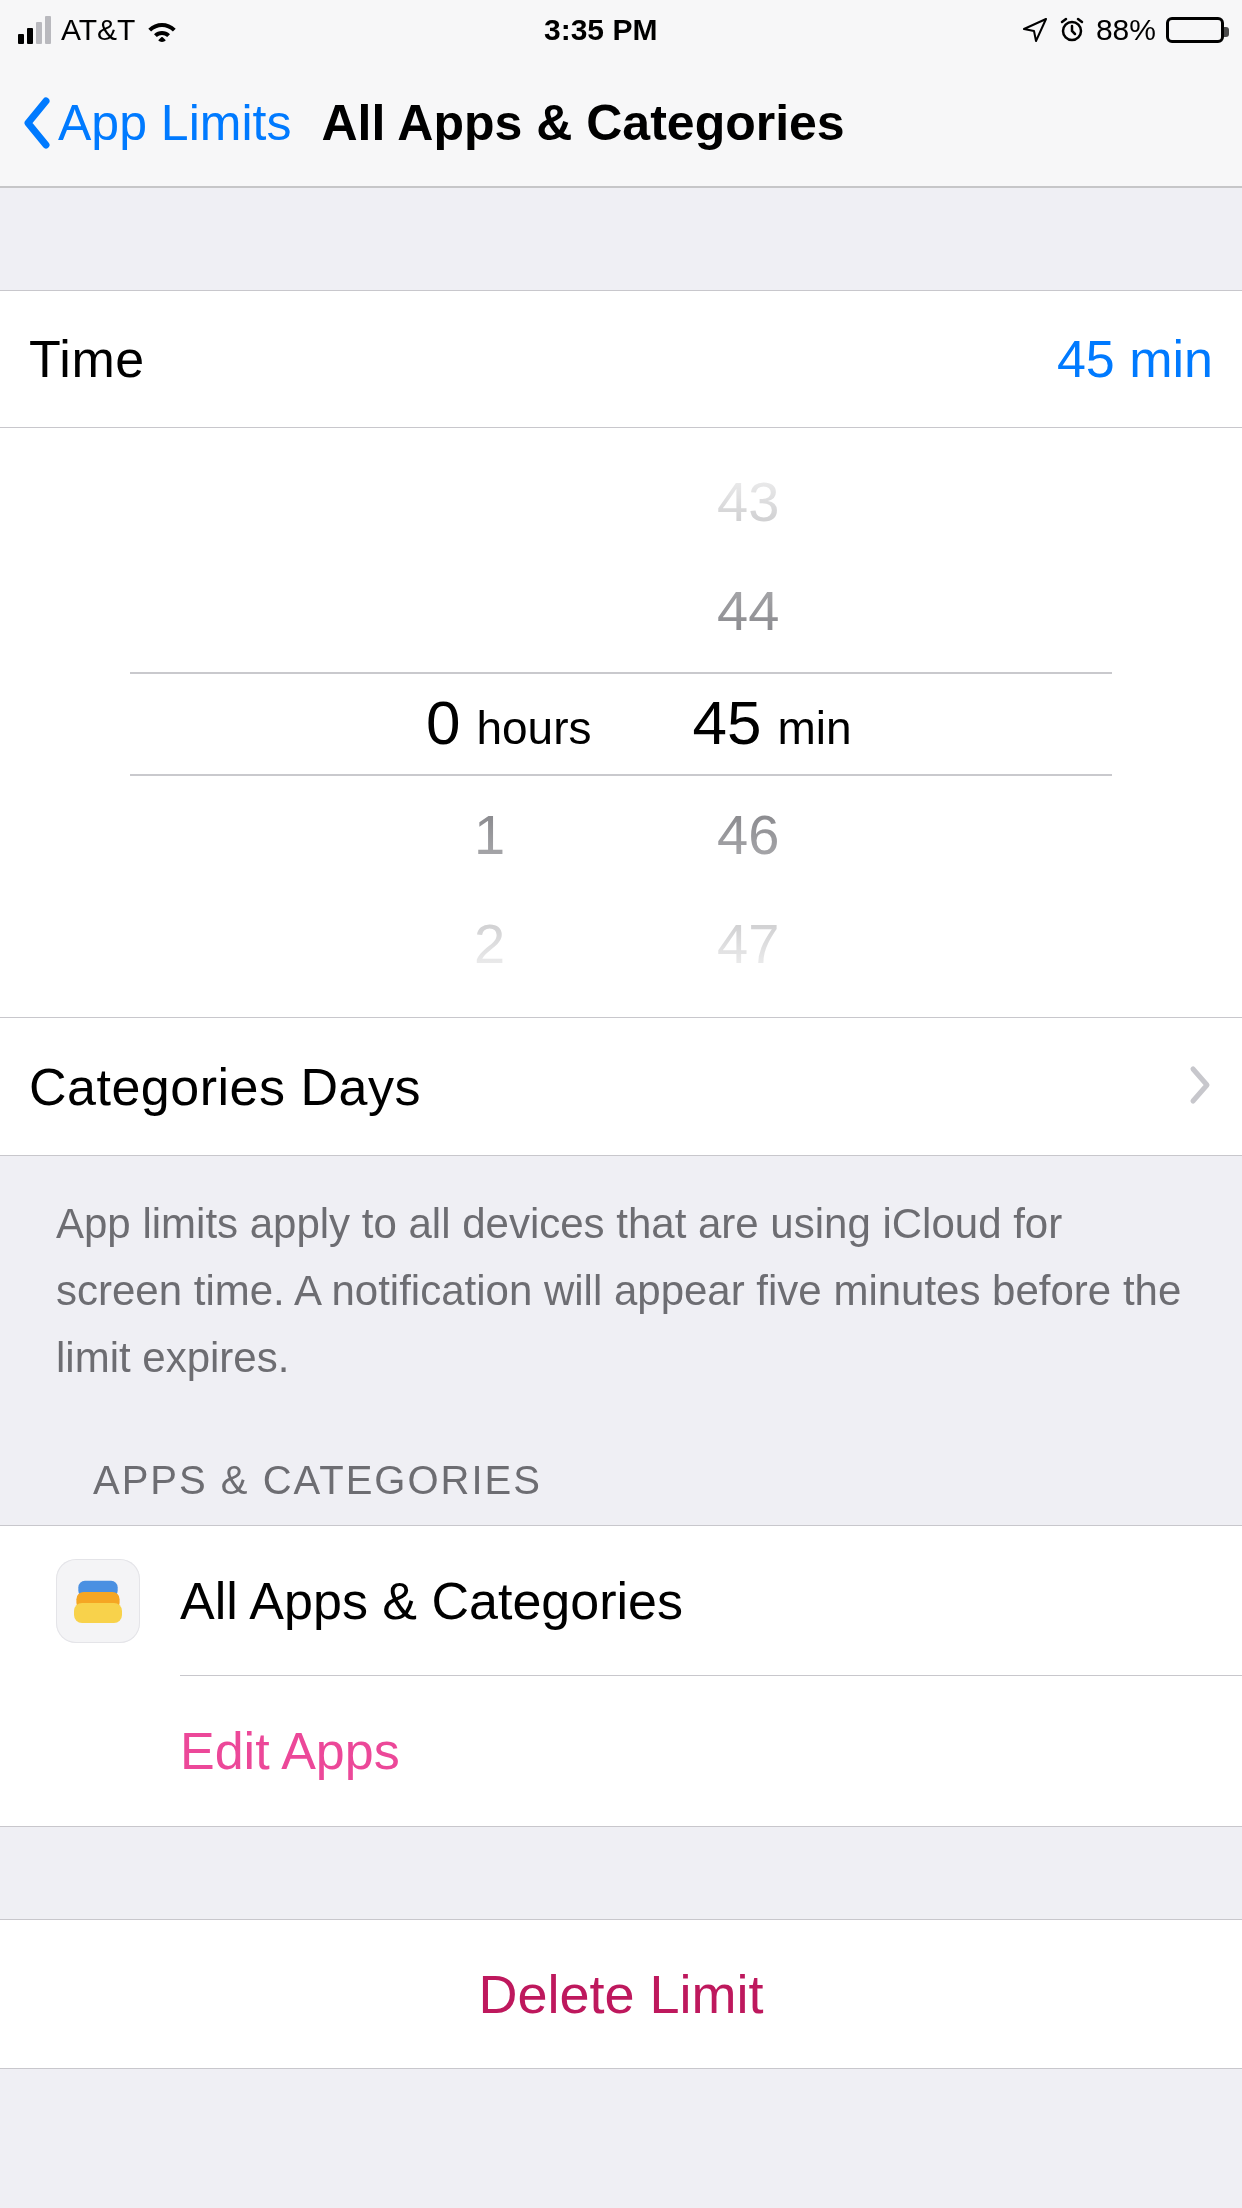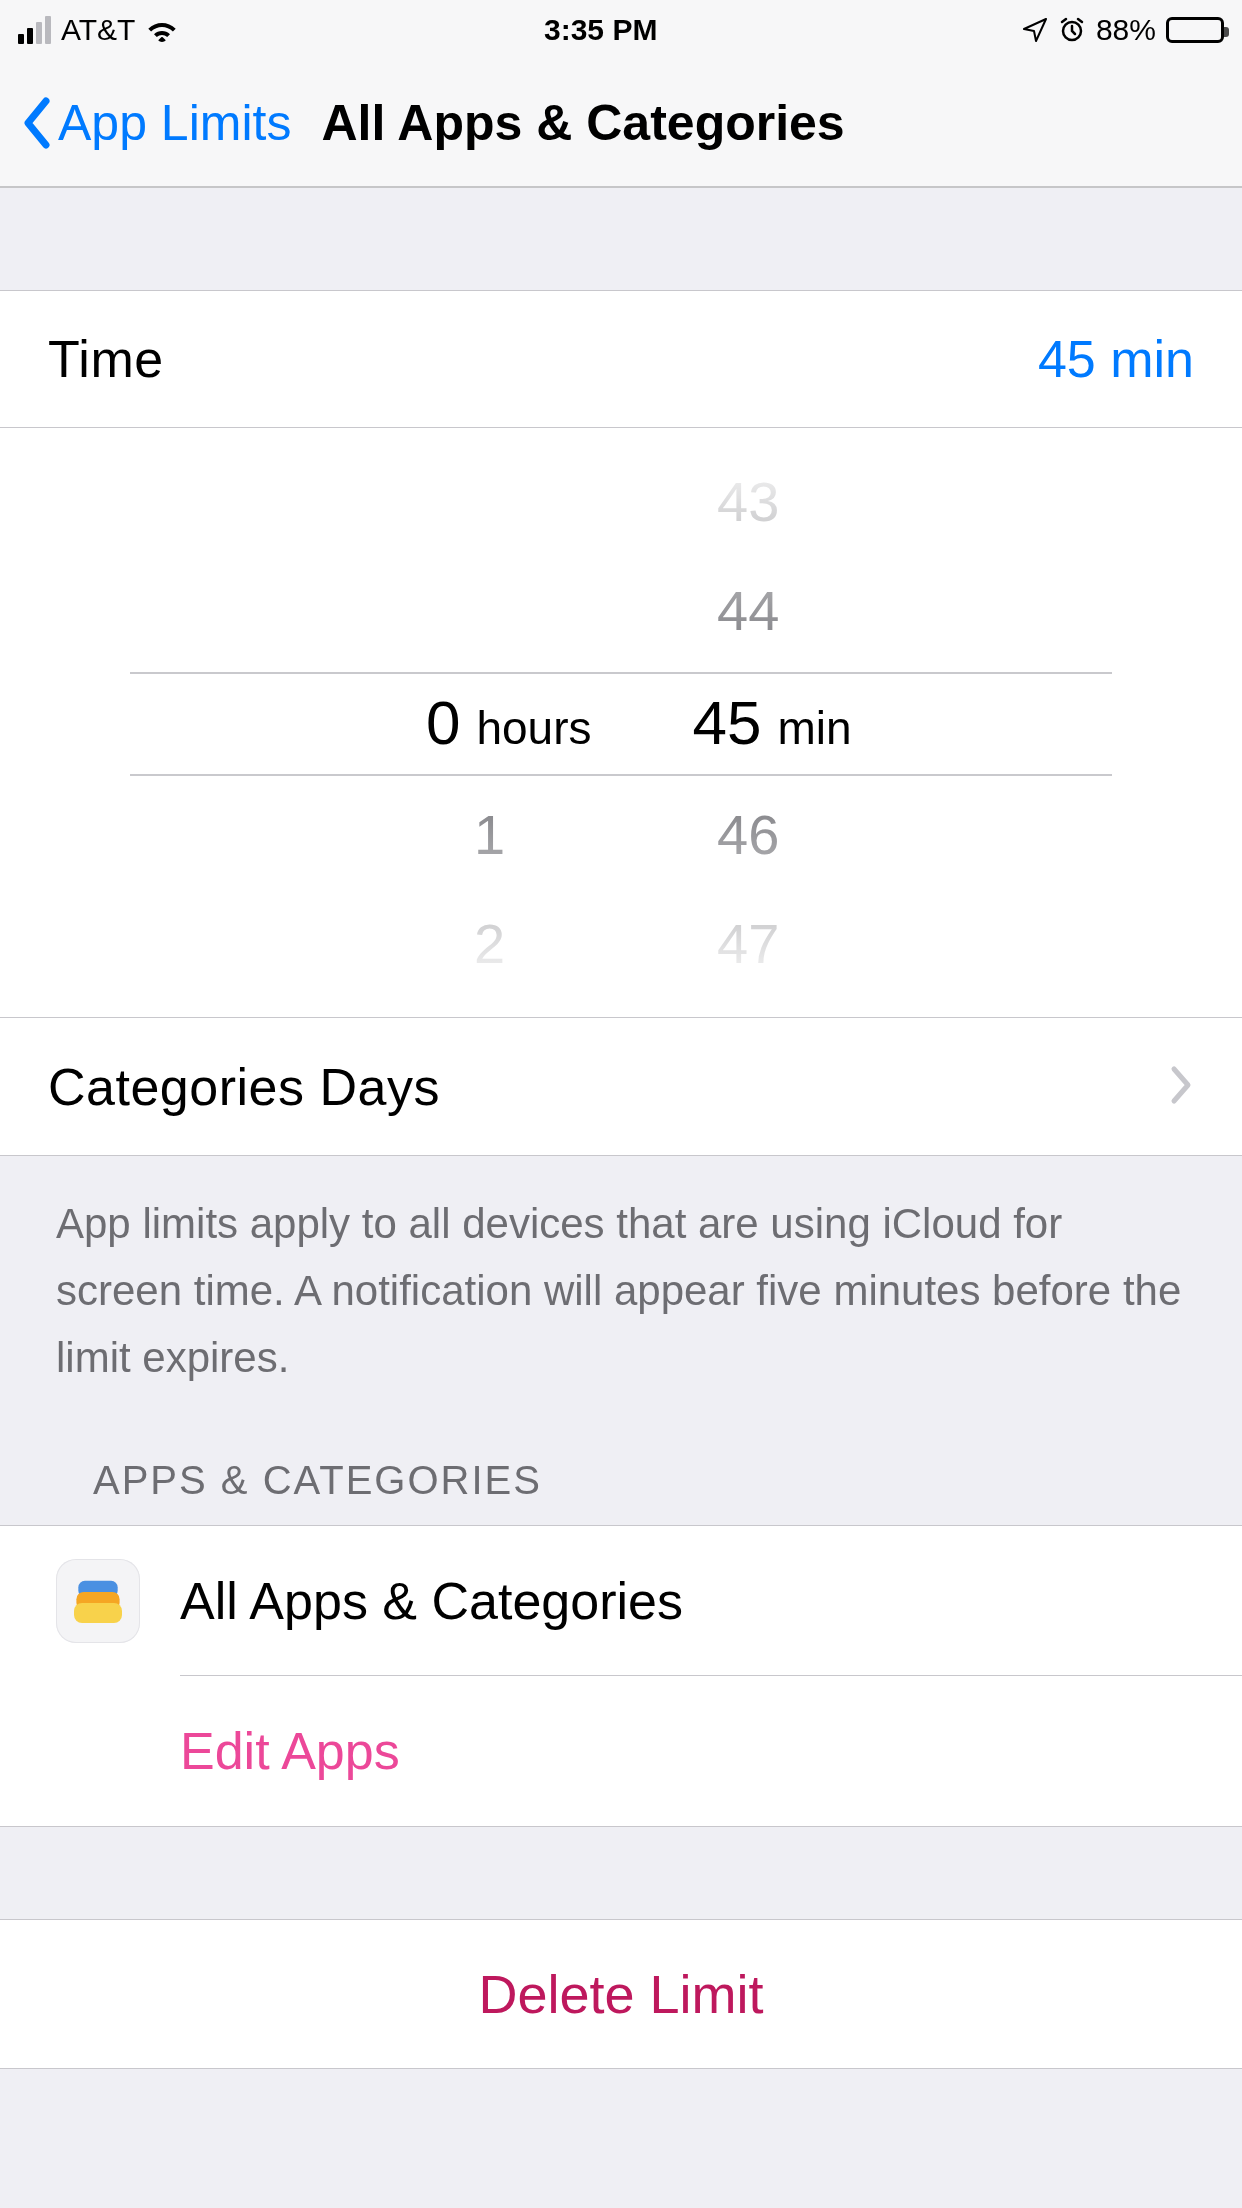--- a/index.html
+++ b/index.html
@@ -63,21 +63,21 @@
   
   .section-spacer { height: 102px; }
 
   
   .row {
     background:#fff;
     border-top: 1px solid #c8c7cc;
     border-bottom: 1px solid #c8c7cc;
     min-height: 138px;
     display:flex; align-items:center; justify-content:space-between;
-    padding: 0 48px;
+    padding: 0 29px;
     text-align: center;
   }
   .row + .row, .row.follow { border-top: none; }
   .row-label { font-size: 52px; letter-spacing: 0.5px; }
   .row-value { font-size: 52px; color:#007aff; }
 
   
   .picker-wrap {
     background:#fff;
     border-bottom: 1px solid #c8c7cc;

